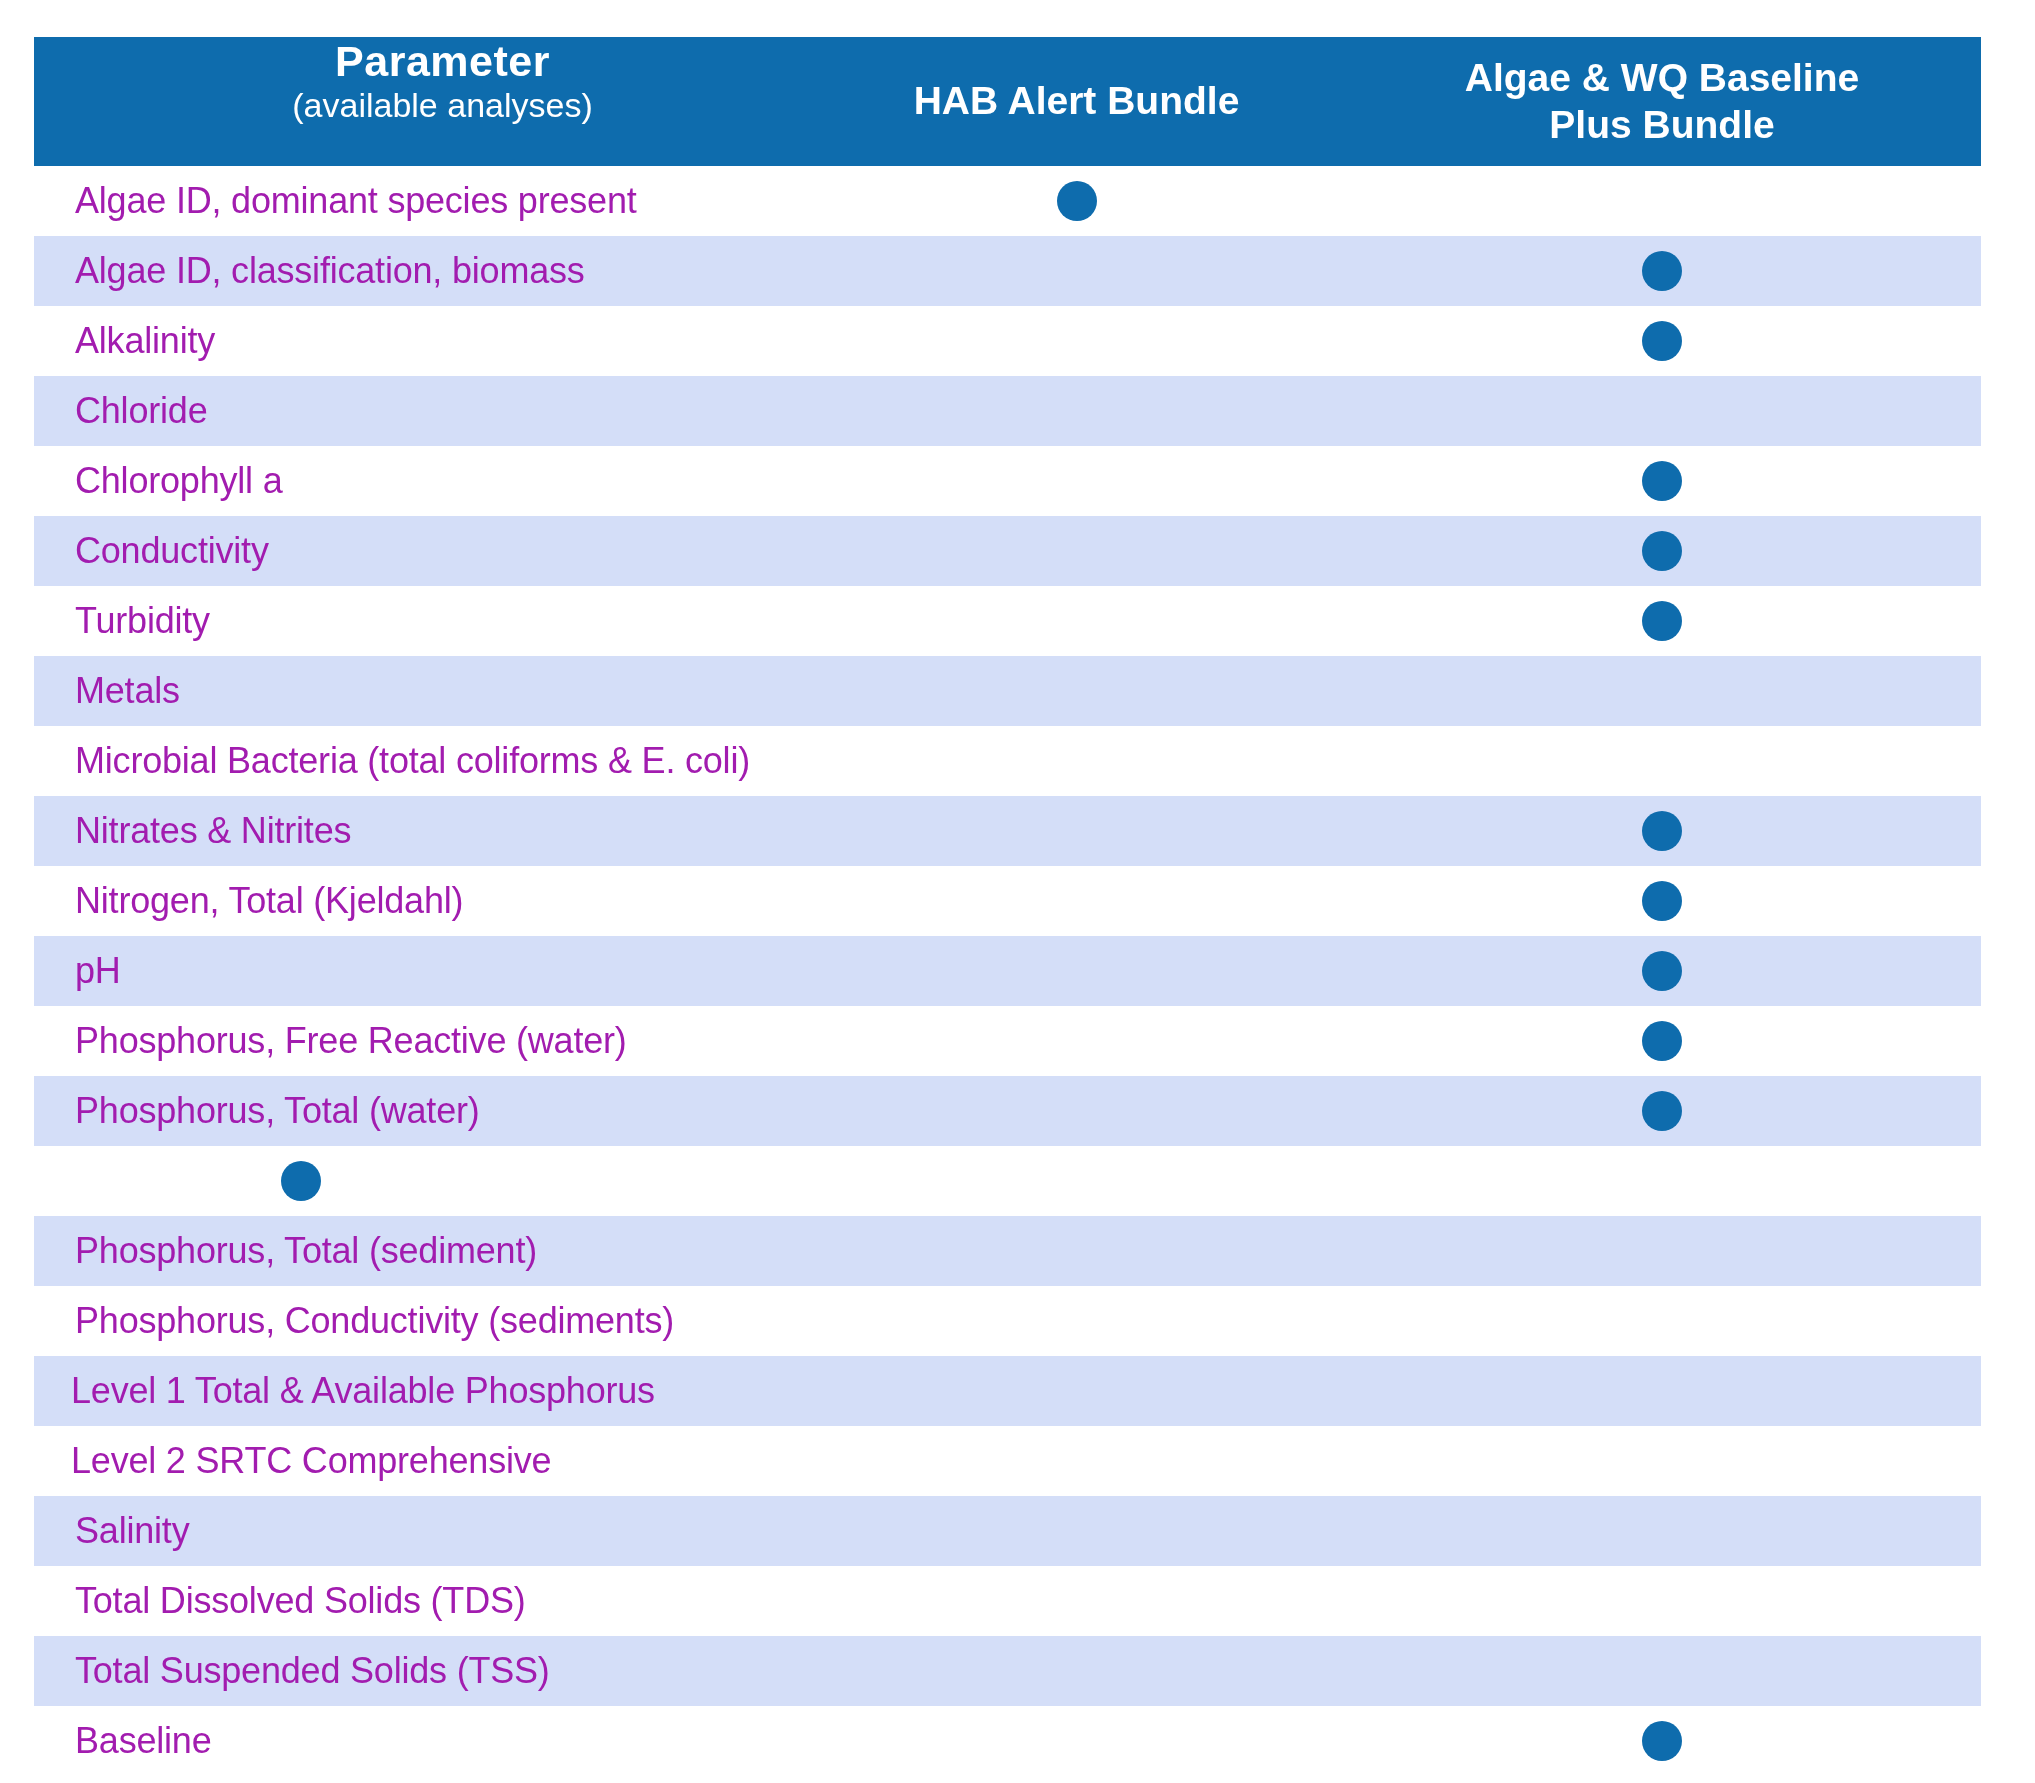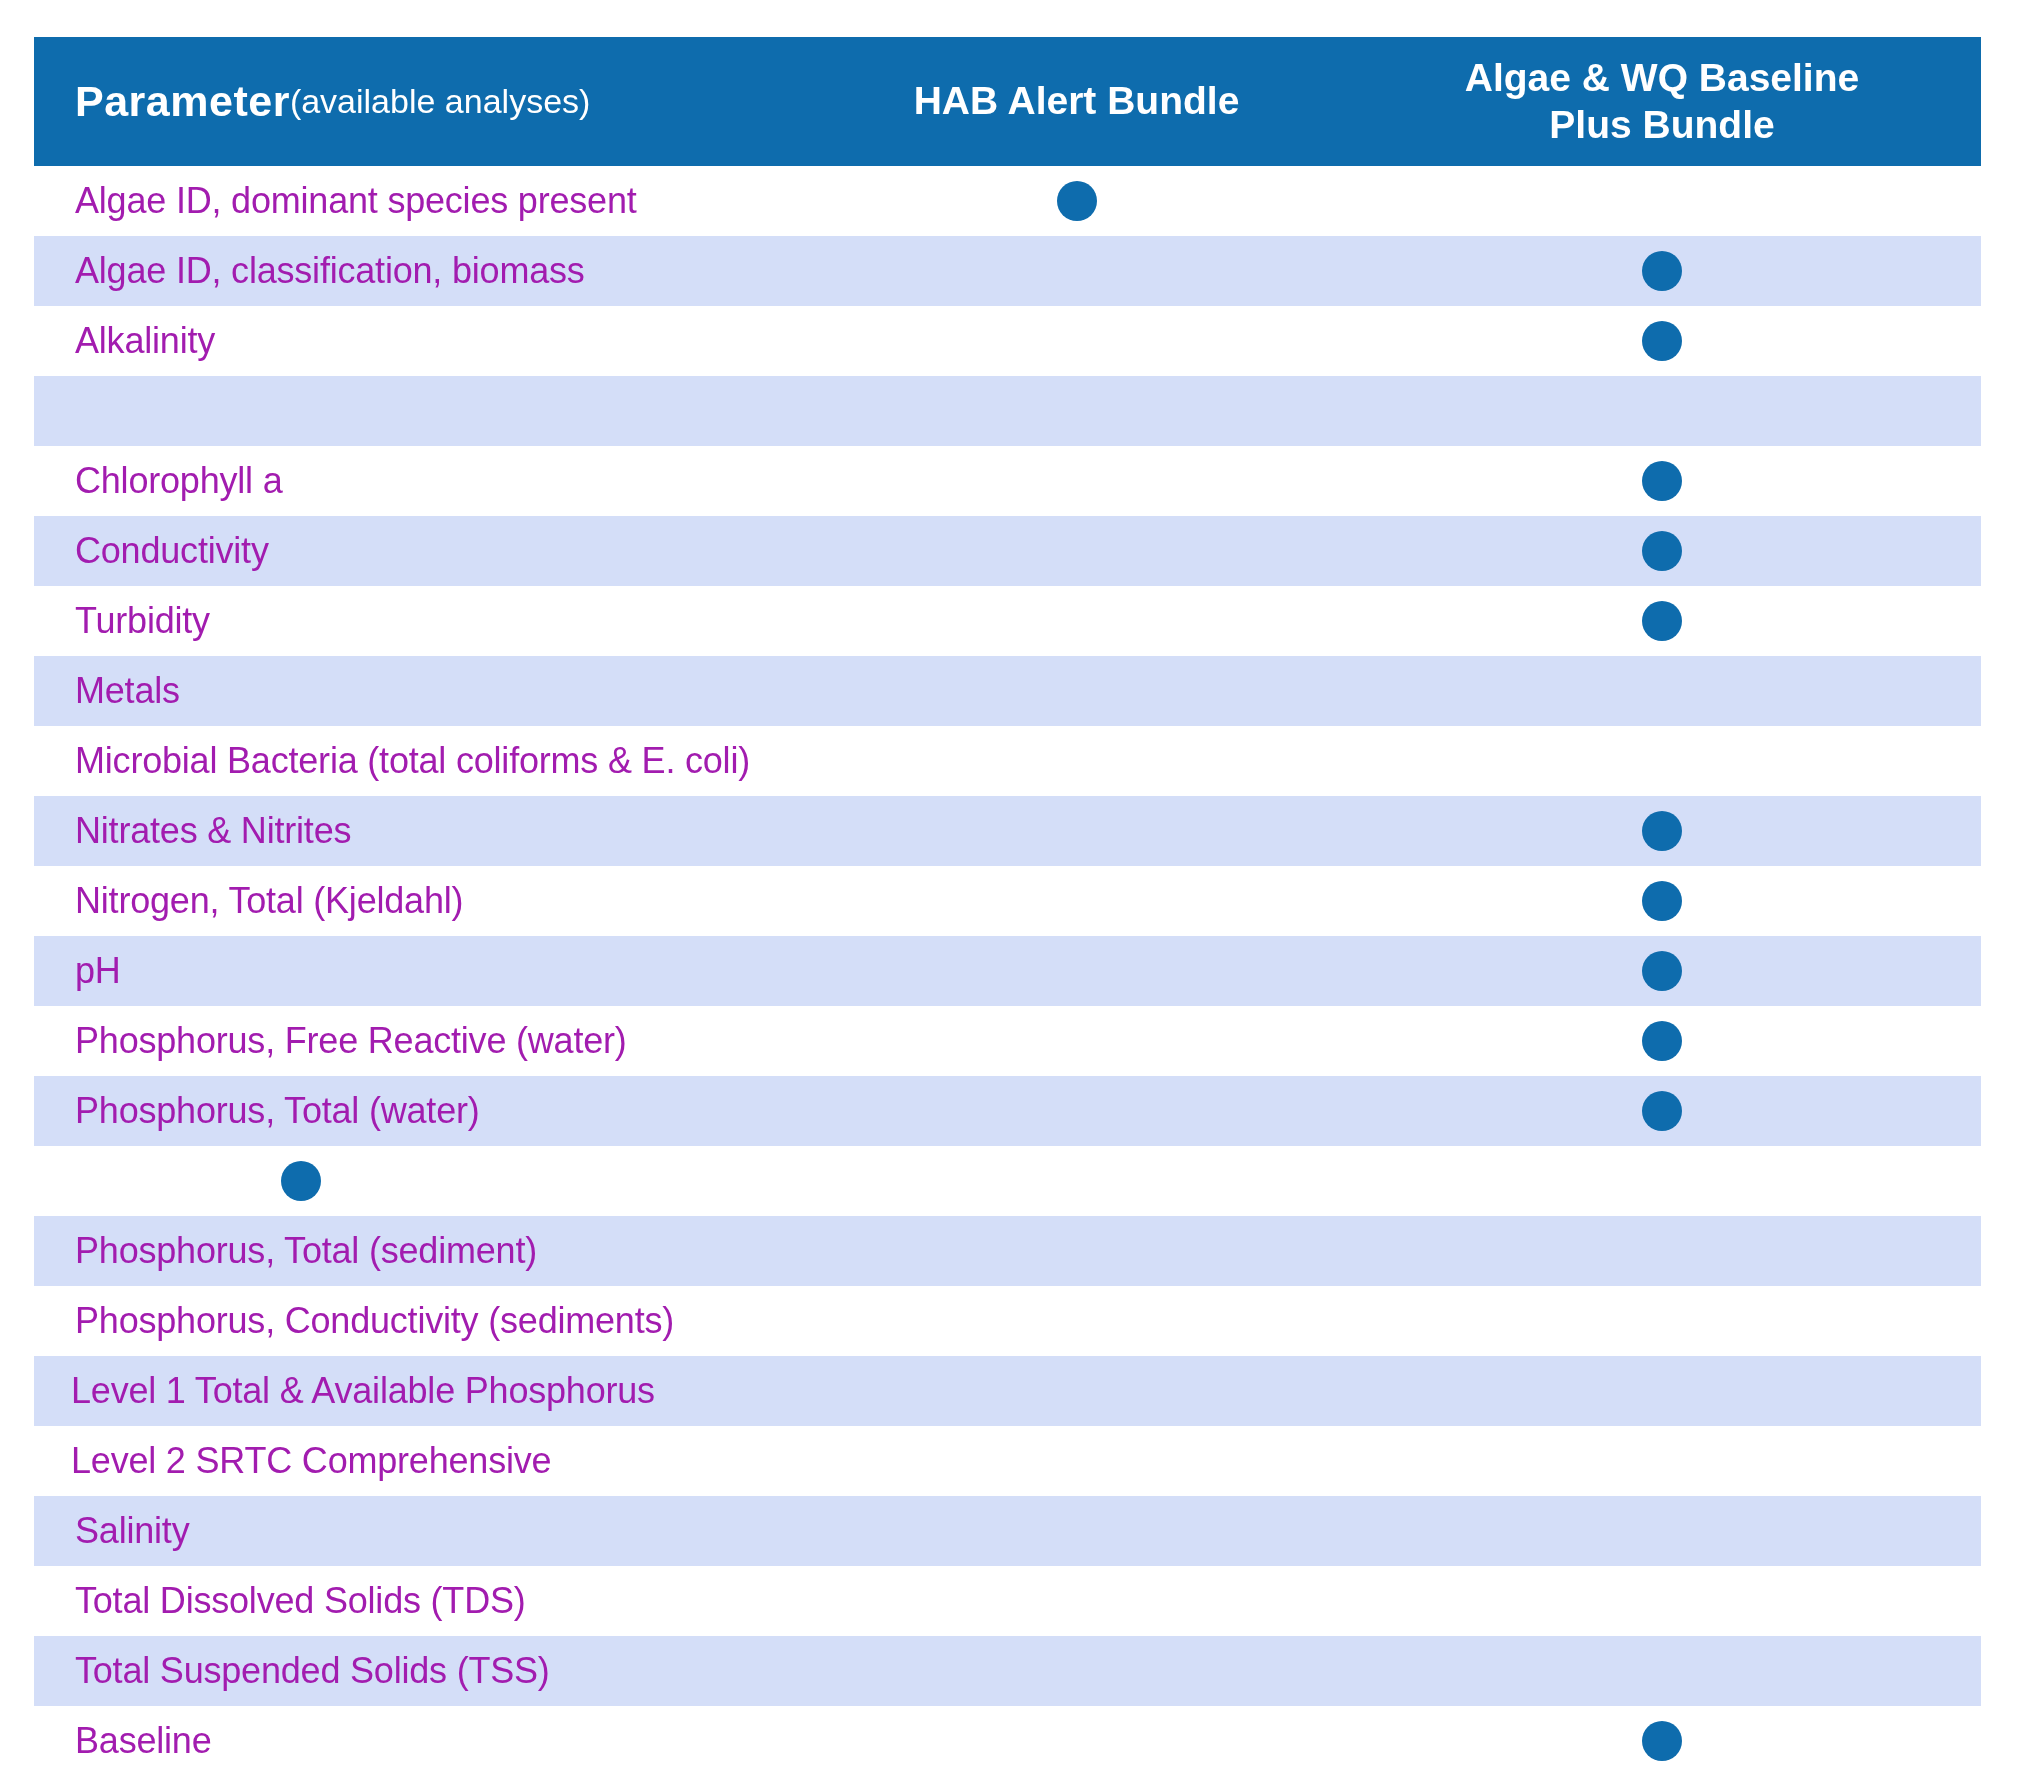--- a/index.html
+++ b/index.html
@@ -36,20 +36,21 @@
     align-items: center;
     justify-content: center;
     text-align: center;
   }
   .th.param {
     width: 776px;
     justify-content: flex-start;
     text-align: right;
     padding-left: 41px;
     box-sizing: border-box;
+    flex-direction: column;
   }
   .param-main {
     font-size: 43px;
     font-weight: bold;
     letter-spacing: 0.5px;
   }
   .param-note {
     font-size: 34px;
     font-weight: normal;
   }
@@ -135,20 +136,21 @@
         <div class="trow">
     <div class="td param">Alkalinity</div>
     <div class="td mark1">
       <span class="dot off"></span>
     </div>
     <div class="td mark2">
       <span class="dot"></span>
     </div>
   </div>
         <div class="trow alt">
+    <div class="td param">Chloride</div>
     <div class="td mark1">
       <span class="dot off"></span>
     </div>
     <div class="td mark2">
       <span class="dot off"></span>
     </div>
   </div>
         <div class="trow">
     <div class="td param">Chlorophyll a</div>
     <div class="td mark1">

